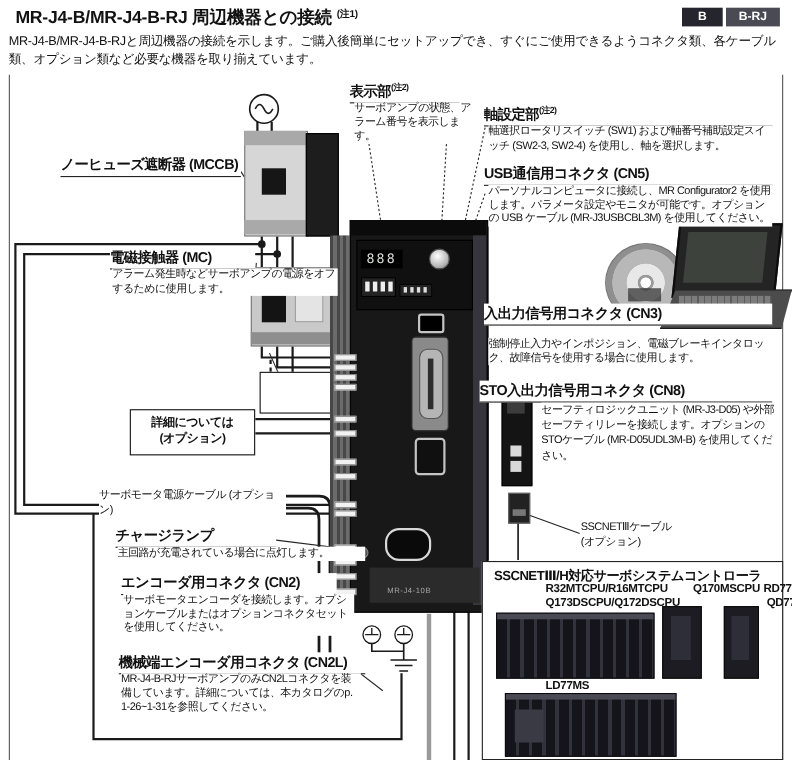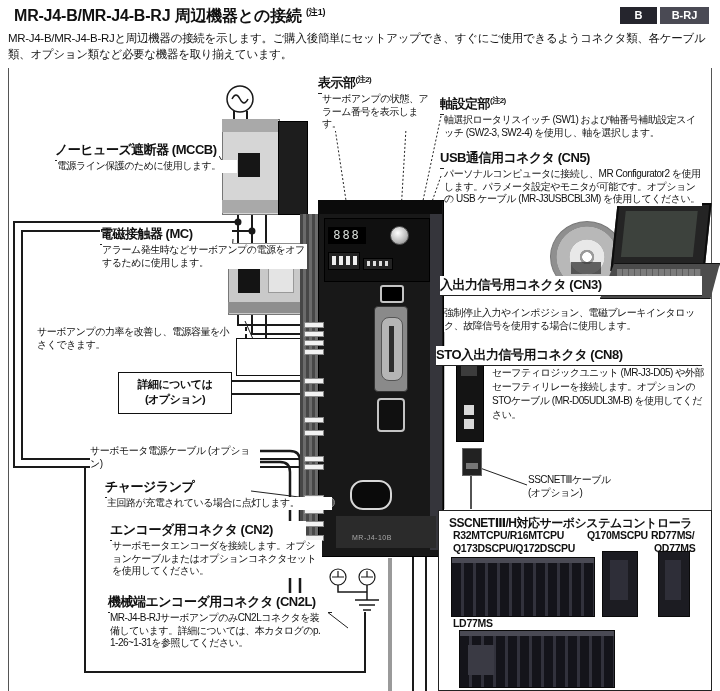--- a/index.html
+++ b/index.html
@@ -10,21 +10,21 @@
   .note{font-size:9px;font-weight:bold;vertical-align:super;}
   .badge{position:absolute;height:17px;line-height:17px;text-align:center;color:#fff;
          font-size:11px;font-weight:bold;}
   .intro{font-size:11.5px;line-height:16px;letter-spacing:-0.3px;}
   .h{font-weight:bold;font-size:13px;letter-spacing:-0.5px;border-bottom:1.5px solid #222;
      padding-bottom:1px;background:#fff;white-space:nowrap;}
   .h .note{font-size:8px;}
   .b{font-size:10px;line-height:12.5px;letter-spacing:-0.5px;background:#fff;}
   .boxlbl{border:1.5px solid #111;background:#fff;text-align:center;font-size:11px;
           font-weight:bold;line-height:15px;padding-top:4px;letter-spacing:-0.5px;}
-  .ctl{font-size:10.5px;font-weight:bold;letter-spacing:-0.3px;white-space:nowrap;}
+  .ctl{font-size:10.5px;font-weight:bold;letter-spacing:-0.3px;white-space:nowrap;margin-left:43px;}
   svg.wire{position:absolute;left:0;top:0;pointer-events:none;}
   .stub{position:absolute;width:18px;height:4px;background:#f2f2f2;border:0.5px solid #888;}
   .fin{background:repeating-linear-gradient(90deg,#474747 0 3px,#6b6b6b 3px 6px);}
   .rackstripe{background:#1d1d23;background-image:repeating-linear-gradient(90deg,#14141a 0 9px,#32323c 9px 12px);border:1px solid #0a0a0a;}
 </style>
 </head>
 <body>
 
 <div id="page">
 
@@ -221,26 +221,24 @@
 
   <div class="abs h" style="left:436px;top:346px;width:266px;">STO入出力信号用コネクタ (CN8)</div>
   <div class="abs b" style="left:492px;top:366px;width:214px;line-height:14px;">セーフティロジックユニット (MR-J3-D05) や外部セーフティリレーを接続します。オプションのSTOケーブル (MR-D05UDL3M-B) を使用してください。</div>
 
   <div class="abs b" style="left:528px;top:474px;width:110px;background:transparent;">
     <span>SSCNETⅢケーブル</span><br>
     <span>(オプション)</span>
   </div>
 
   <div class="abs h" style="left:55px;top:141px;width:164px;">ノーヒューズ遮断器 (MCCB)</div>
-  <div class="abs b" style="left:57px;top:160px;width:180px;">電源ライン保護のために使用します。</div>
 
   <div class="abs h" style="left:100px;top:225px;width:132px;">電磁接触器 (MC)</div>
   <div class="abs b" style="left:102px;top:244px;width:205px;">アラーム発生時などサーボアンプの電源をオフするために使用します。</div>
 
-  <div class="abs b" style="left:37px;top:326px;width:196px;">サーボアンプの力率を改善し、電源容量を小さくできます。</div>
 
   <div class="abs boxlbl" style="left:118px;top:372px;width:112px;height:36px;">
     <span>詳細については</span><br>
     <span>(オプション)</span>
   </div>
 
   <div class="abs b" style="left:90px;top:445px;width:170px;">サーボモータ電源ケーブル (オプション)</div>
 
   <div class="abs h" style="left:105px;top:478px;width:146px;">チャージランプ</div>
   <div class="abs b" style="left:107px;top:497px;width:225px;">主回路が充電されている場合に点灯します。</div>

